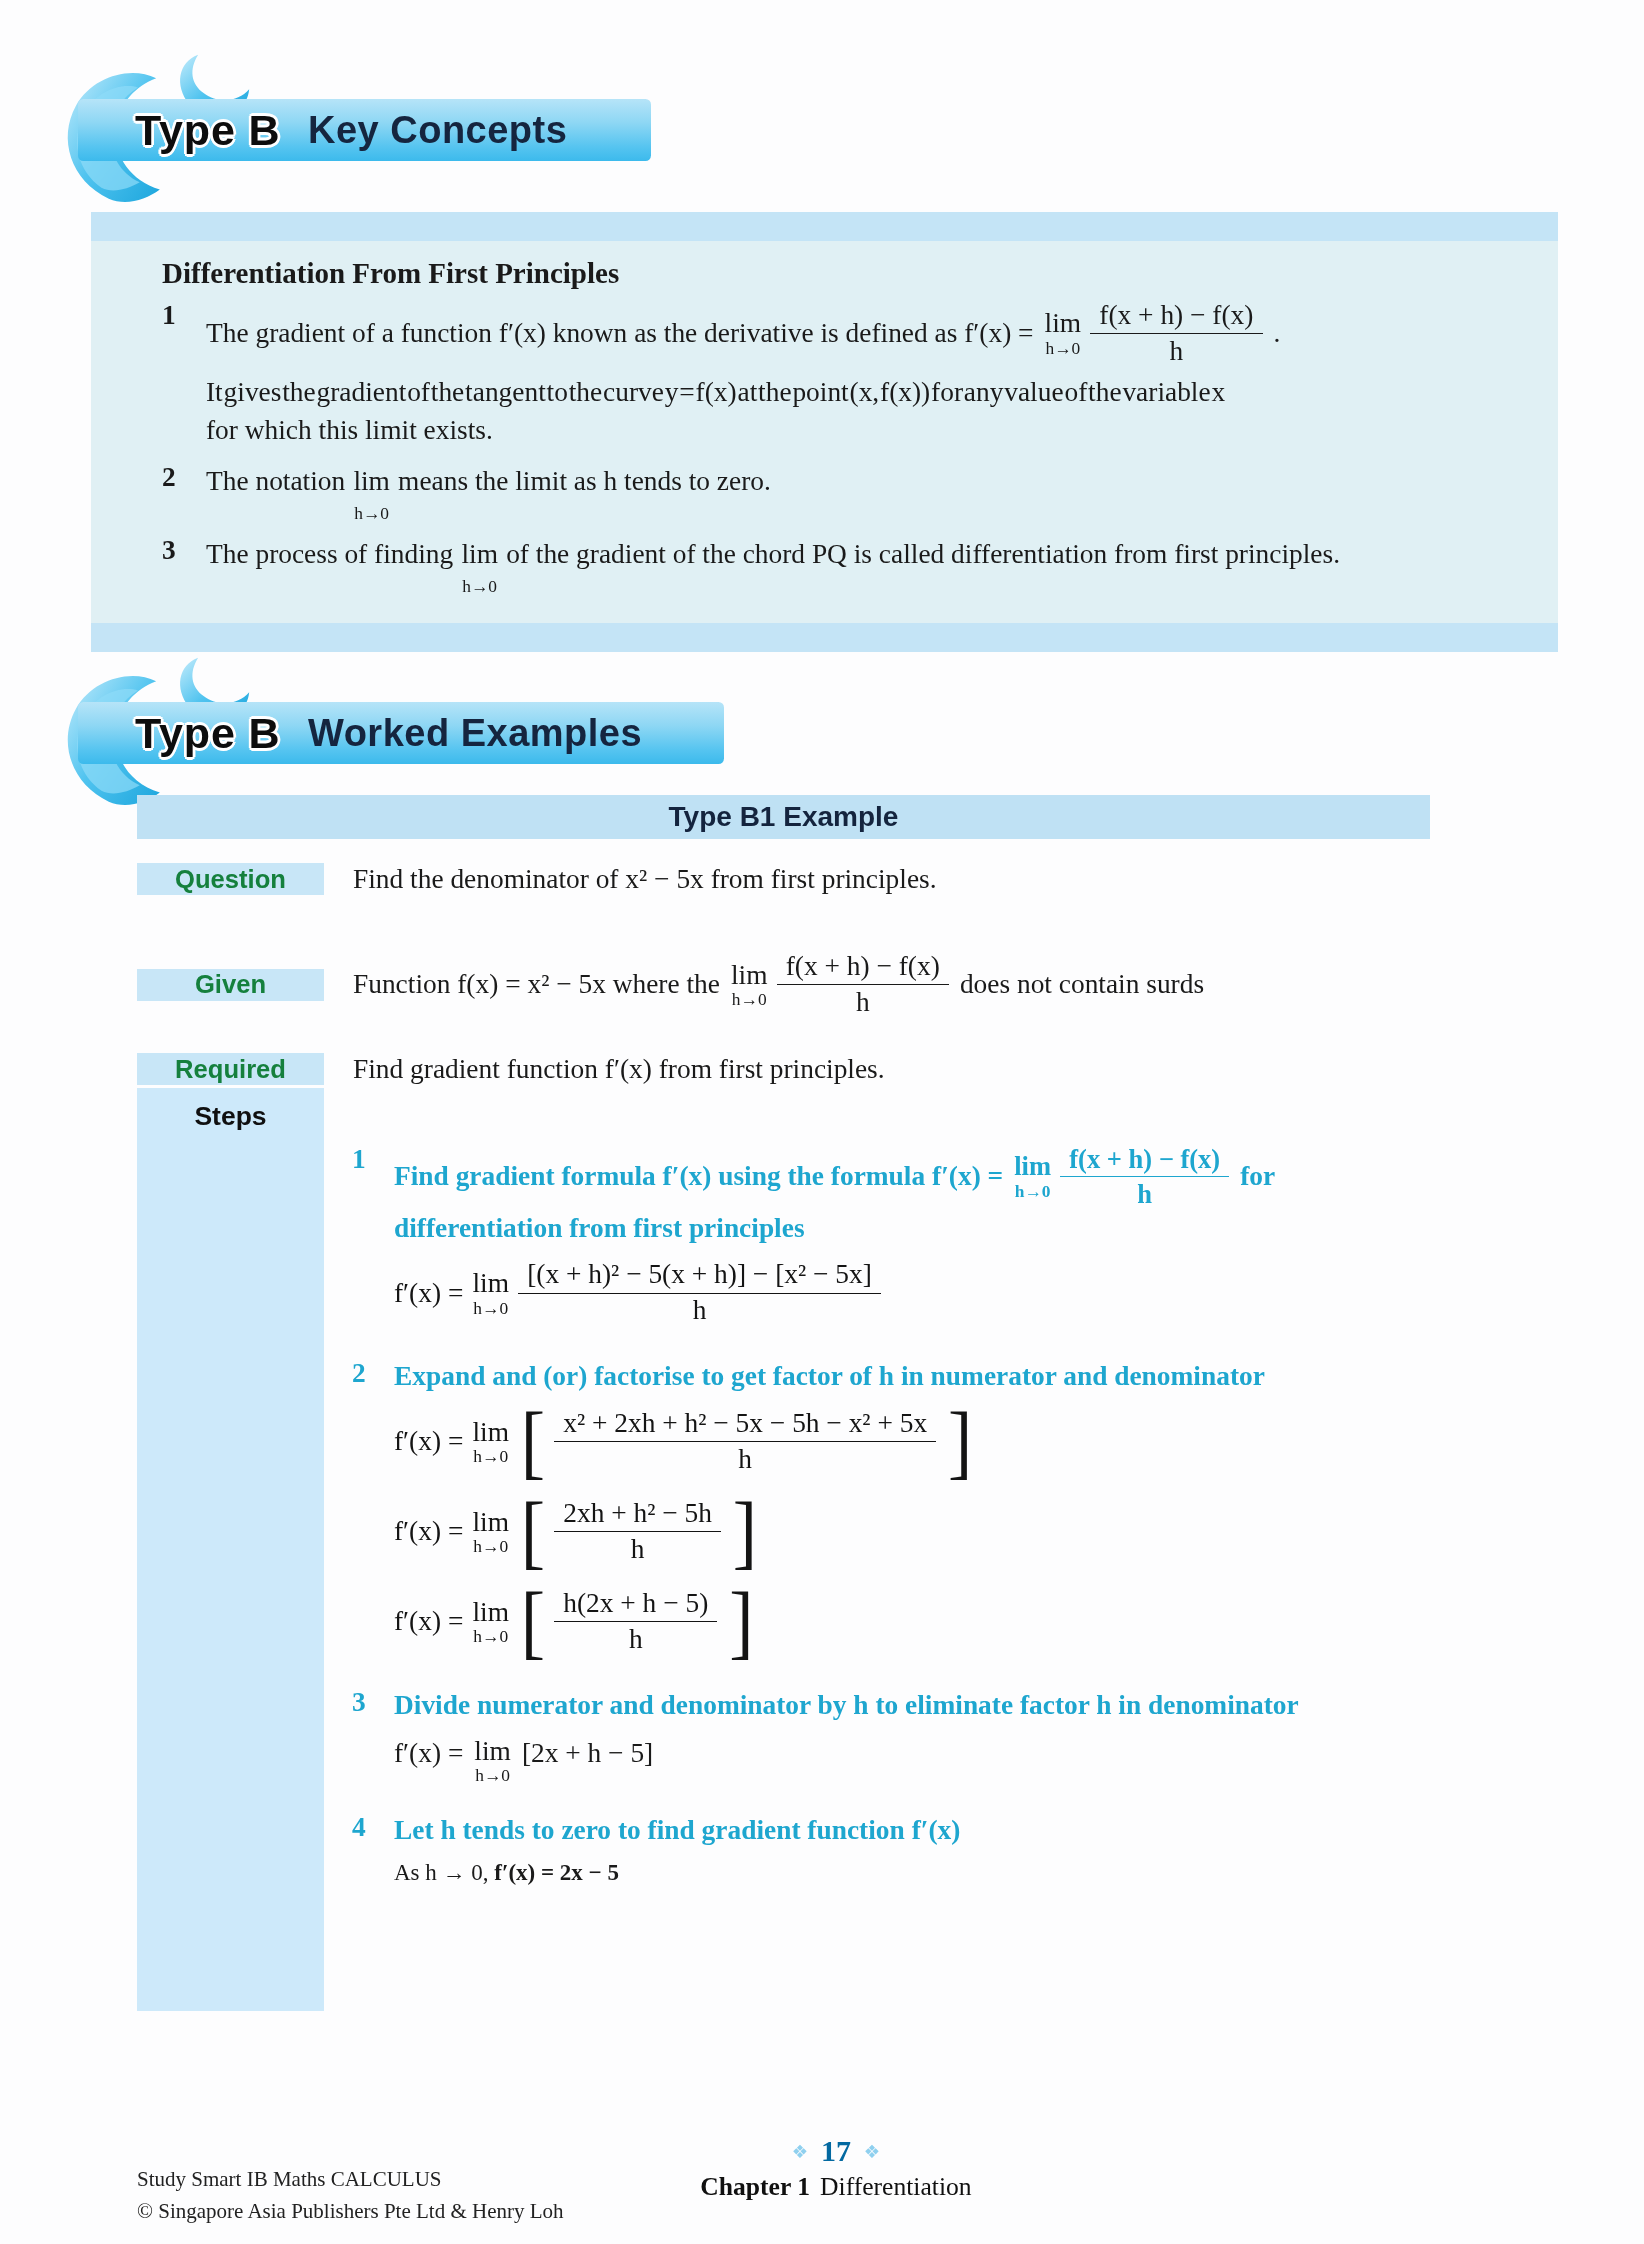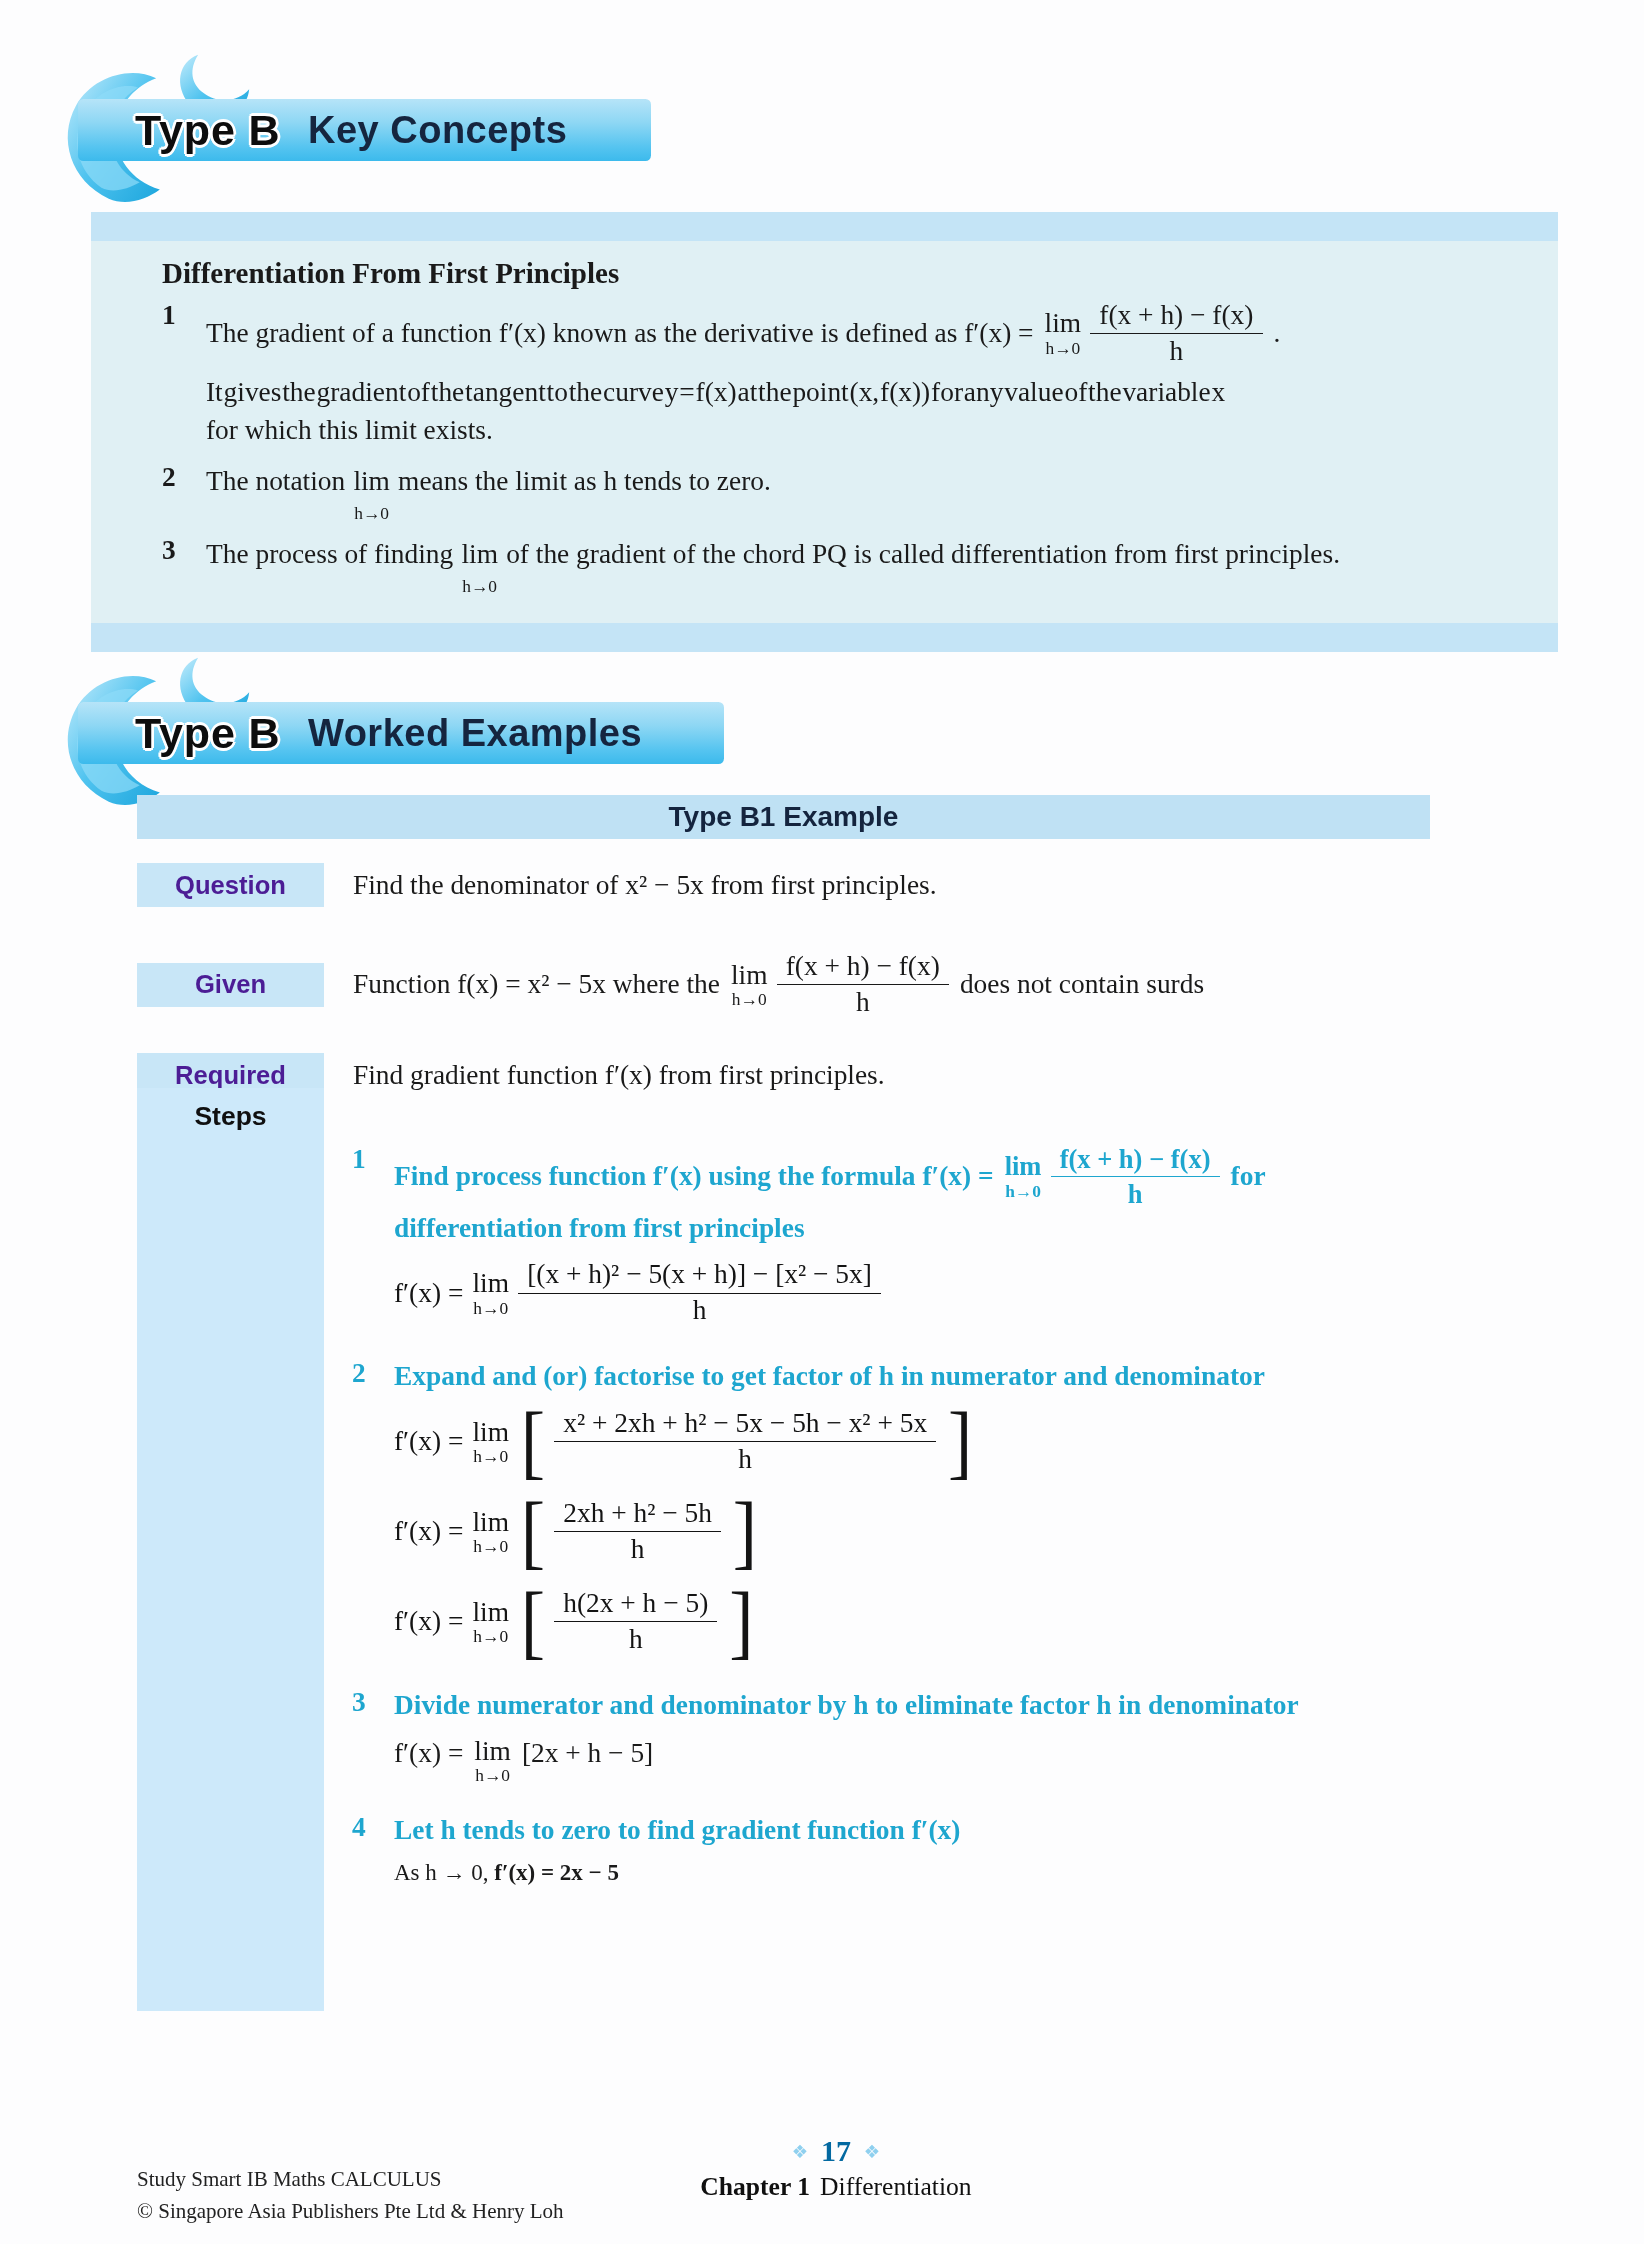--- a/index.html
+++ b/index.html
@@ -50,23 +50,23 @@
   .bigbracket { font-size:73px; line-height:68px; font-weight:400; transform:scaleY(1.12); margin:0 2.7px; }
 
   
   .example-bar {
     position:absolute; left:137px; top:795px; width:1293px; height:44px;
     background:#bfe1f4; display:flex; align-items:center; justify-content:center;
   }
   .example-bar-title { font-family:"Liberation Sans","DejaVu Sans",sans-serif; font-weight:bold; font-size:28px; color:#14243e; }
   .qrow { position:absolute; display:flex; align-items:center; font-size:27.4px; }
   .label-box {
-    width:187px; height:44px; background:#c8e6f7; flex-shrink:0;
+    width:187px; height:32px; background:#c8e6f7; flex-shrink:0;
     display:flex; align-items:center; justify-content:center;
-    font-family:"Liberation Sans","DejaVu Sans",sans-serif; font-weight:bold; font-size:25.6px; color:#4c1d95;
+    font-family:"Liberation Sans","DejaVu Sans",sans-serif; font-weight:bold; font-size:25.6px; color:#15803d;
   }
   .row-text { margin-left:29px; }
 
   
   .steps-sidebar {
     position:absolute; left:137px; top:1088px; width:187px; height:923px;
     background:#cde9fa; text-align:center;
     font-family:"Liberation Sans","DejaVu Sans",sans-serif; font-weight:bold; font-size:26.5px; color:#101010;
     padding-top:12.8px; box-sizing:border-box;
   }
@@ -212,21 +212,21 @@
   <div class="steps-sidebar">
     <span>Steps</span>
   </div>
 
   <div class="steps-content">
 
     <div class="step-head">
       <div class="step-num">1</div>
       <div class="step-head-text">
         <div class="step-head-line">
-          <span>Find process function f′(x) using the formula f′(x) =</span>
+          <span>Find gradient formula f′(x) using the formula f′(x) =</span>
           <span class="mathgroup head-frac">
             <span class="lim-col">
               <span>lim</span>
               <span class="lim-sub">h→0</span>
             </span>
             <span class="frac">
               <span class="fnum">f(x + h) − f(x)</span>
               <span class="fden">h</span>
             </span>
           </span>

